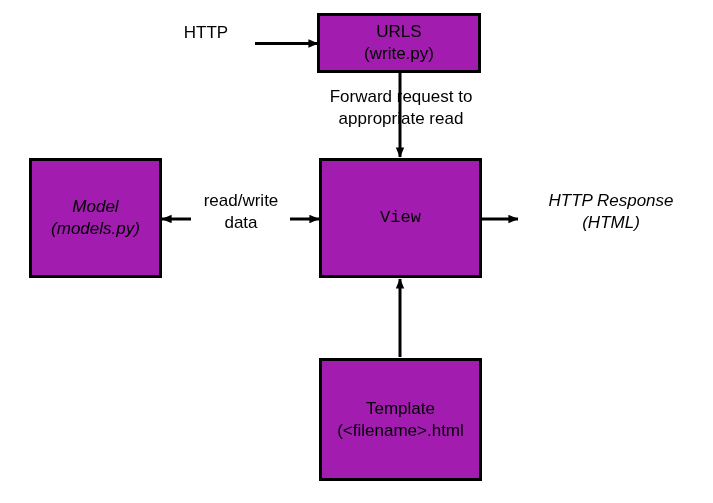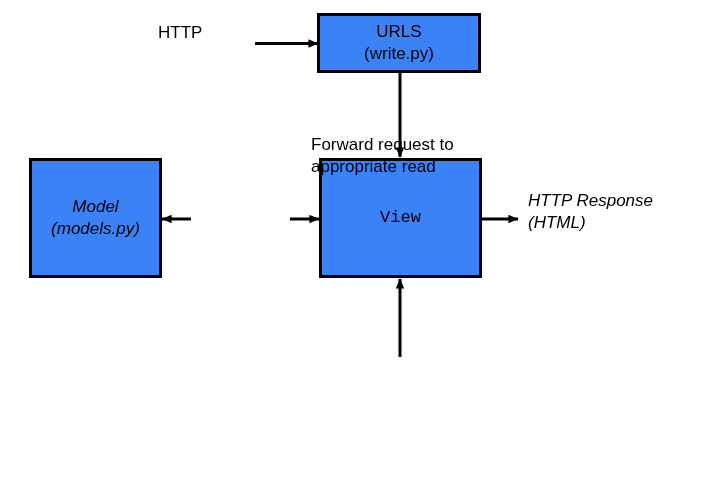--- a/index.html
+++ b/index.html
@@ -16,21 +16,21 @@
     position: relative;
     width: 713px;
     height: 503px;
     background: #ffffff;
     overflow: hidden;
   }
   
   .node-box {
     position: absolute;
     box-sizing: border-box;
-    background: #3b82f6;
+    background: #a21caf;
     border: 3px solid #000000;
     display: flex;
     flex-direction: column;
     align-items: center;
     justify-content: center;
     text-align: center;
     line-height: 1.28;
     font-size: 17px;
     z-index: 3;
   }
@@ -39,29 +39,29 @@
     white-space: nowrap;
   }
   #node-urls   { left: 317px; top: 13px;  width: 164px; height: 60px; }
   #node-model  { left: 29px;  top: 158px; width: 133px; height: 120px; font-style: italic; }
   #node-view   { left: 319px; top: 158px; width: 163px; height: 120px; font-family: Liberation Mono, monospace; }
   #node-template { left: 319px; top: 358px; width: 163px; height: 123px; }
 
   
   .edge-label {
     position: absolute;
-    text-align: left;
+    text-align: center;
     font-size: 17px;
     line-height: 1.3;
     white-space: nowrap;
     z-index: 4;
     background: transparent;
   }
   #label-http-request   { left: 158px; top: 22px;  width: 96px; }
-  #label-forward        { left: 311px; top: 86px;  width: 180px; margin-top: 48px; }
+  #label-forward        { left: 311px; top: 86px;  width: 180px; }
   #label-read-write     { left: 193px; top: 190px; width: 96px; }
   #label-http-response  { left: 528px; top: 190px; width: 166px; font-style: italic; }
 
   
   #connector-layer {
     position: absolute;
     left: 0; top: 0;
     width: 713px;
     height: 503px;
     z-index: 2;
@@ -112,29 +112,37 @@
 
   <div class="node-box" id="node-model">
     <span class="node-line">Model</span>
     <span class="node-line">(models.py)</span>
   </div>
 
   <div class="node-box" id="node-view">
     <span class="node-line">View</span>
   </div>
 
+  <div class="node-box" id="node-template">
+    <span class="node-line">Template</span>
+    <span class="node-line">(&lt;filename&gt;.html</span>
+  </div>
 
   <div class="edge-label" id="label-http-request">
     <span class="node-line">HTTP</span>
   </div>
 
   <div class="edge-label" id="label-forward">
     <span class="node-line">Forward request to</span>
     <span class="node-line">appropriate read</span>
   </div>
 
+  <div class="edge-label" id="label-read-write">
+    <span class="node-line">read/write</span>
+    <span class="node-line">data</span>
+  </div>
 
   <div class="edge-label" id="label-http-response">
     <span class="node-line">HTTP Response</span>
     <span class="node-line">(HTML)</span>
   </div>
 
 </div>
 
 </body></html>

